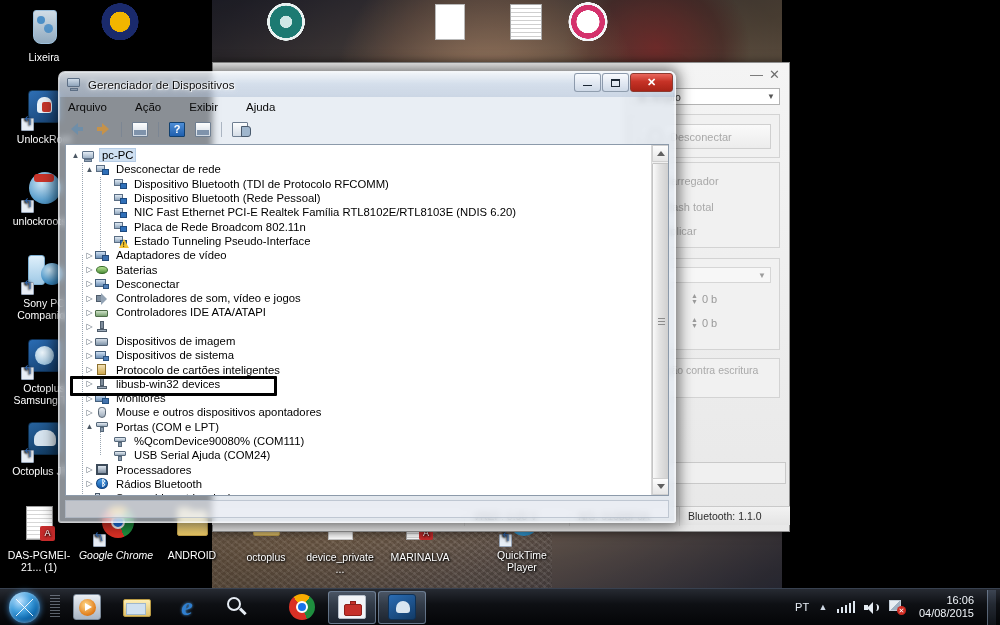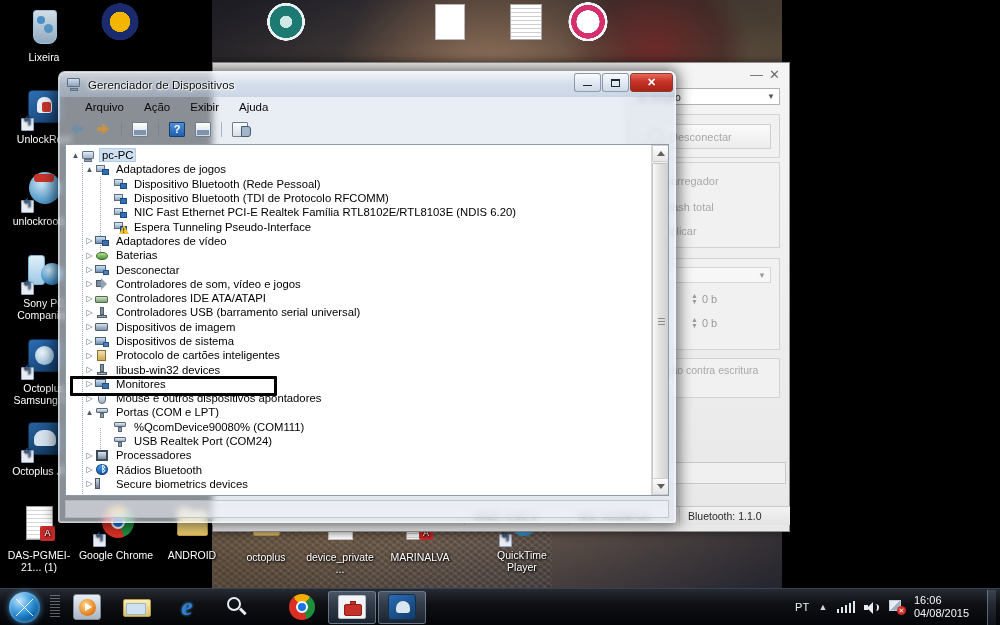--- a/index.html
+++ b/index.html
@@ -64,21 +64,21 @@
   #dm-title .t { font-size: 11.5px; color: #0d0d0d; text-shadow: 0 0 3px #fff, 0 0 6px #fff, 1px 1px 0 rgba(255,255,255,.8); letter-spacing: .1px;}
   .wbtns { position: absolute; right: 2px; top: 1px; display: flex; gap: 1px; }
   .wb { width: 27px; height: 19px; border-radius: 3px; display:flex; align-items:center; justify-content:center;
         font-size: 11px; color: #1b2733; border: 1px solid rgba(120,135,155,.8);
         background: linear-gradient(180deg, rgba(250,252,255,.85), rgba(205,216,230,.75)); }
   .wb.close { width: 43px; border: 1px solid #8d3a30;
         background: linear-gradient(180deg, #e9675c 0%, #c63226 45%, #a82317 100%); color:#fff; font-weight:bold; }
   .wb .dash { width: 9px; height: 1px; background: #1b2733; margin-top: 6px; }
   .wb .sq { width: 9px; height: 8px; border: 1px solid #1b2733; border-top-width: 2px; }
 
-  #dm-menu { height: 20px; display: flex; align-items: center; gap: 20px; padding-left: 26px;
+  #dm-menu { height: 20px; display: flex; align-items: center; gap: 28px; padding-left: 9px;
              font-size: 11.5px; color: #0a0a0a; }
   #dm-menu span { cursor: default; }
 
   #dm-tool { height: 24px; display: flex; align-items: center; gap: 4px; padding-left: 7px; }
   .tbtn { width: 22px; height: 20px; display: flex; align-items: center; justify-content: center; }
   .arr { width: 0; height: 0; }
   .arr-l { border-top: 6px solid transparent; border-bottom: 6px solid transparent; border-right: 7px solid #6f8ea8; }
   .arr-r { border-top: 6px solid transparent; border-bottom: 6px solid transparent; border-left: 7px solid #c5924a; }
   .arrbar { width: 5px; height: 4px; }
   .tsep { width: 1px; height: 15px; background: rgba(110,125,145,.5); margin: 0 3px; }
@@ -209,21 +209,21 @@
     background: repeating-linear-gradient(180deg, rgba(160,170,185,.55) 0 1px, transparent 1px 3px); }
   .tkitem { width: 48px; height: 33px; margin: 0 1px; display: flex; align-items: center; justify-content: center;
             border-radius: 3px; position: relative; }
   .tkitem.active { background: linear-gradient(180deg, rgba(150,175,205,.35), rgba(90,115,150,.28));
                    border: 1px solid rgba(170,195,225,.45); }
   #tray { margin-left: auto; display: flex; align-items: center; gap: 9px; padding-right: 4px; height: 37px; }
   #tray .lang { font-size: 11px; color: #e8eef6; letter-spacing: .3px; }
   #tray .chev { font-size: 9px; color: #cfd8e4; }
   .bars { display: flex; align-items: flex-end; gap: 1.5px; height: 12px; }
   .bars i { width: 2.5px; background: #dfe7f0; display: block; }
-  .clock { width: 60px; text-align: left; color: #f1f5fa; font-size: 11px; line-height: 13px; }
+  .clock { width: 60px; text-align: right; color: #f1f5fa; font-size: 11px; line-height: 13px; }
   .showdesk { width: 9px; height: 35px; margin-left: 4px; border-left: 1px solid rgba(150,170,195,.5);
               background: linear-gradient(180deg, rgba(120,140,170,.28), rgba(60,72,90,.22)); }
 </style>
 </head>
 <body>
 
 <div id="screen">
 
   <div id="wallpaper">
     <div class="wp-photo"></div>
@@ -308,21 +308,21 @@
   </div>
 
   <div class="dicon" style="left:2px;top:504px;width:74px;">
     <div class="glyph">
       <div style="position:absolute;left:10px;top:2px;width:27px;height:34px;background:repeating-linear-gradient(180deg,#fff 0 3px,#d6d6d6 3px 4px);border:1px solid #9f9f9f;"></div>
       <div style="position:absolute;left:24px;top:22px;width:15px;height:15px;background:#c62b2b;border-radius:2px;color:#fff;font-size:9px;line-height:15px;text-align:center;">A</div>
     </div>
     <span class="cap">DAS-PGMEI-21... (1)</span>
   </div>
 
-  <div class="dicon" style="left:78px;top:504px;">
+  <div class="dicon" style="left:78px;top:504px;font-style:italic;">
     <div class="glyph">
       <div style="position:absolute;left:9px;top:2px;width:32px;height:32px;border-radius:50%;background:conic-gradient(from 200deg,#d93025 0 33%,#f9ab00 33% 55%,#1e8e3e 55% 88%,#d93025 88% 100%);"></div>
       <div style="position:absolute;left:18px;top:11px;width:14px;height:14px;border-radius:50%;background:#1a73e8;border:2px solid #fff;"></div>
       <div class="sh"></div>
     </div>
     <span class="cap">Google Chrome</span>
   </div>
 
   <div class="dicon" style="left:154px;top:504px;">
     <div class="glyph">
@@ -506,59 +506,67 @@
             </span>
           <span class="lbl">pc-PC</span>
         </div>
 
         <div class="row ind1">
           <span class="exp open">▲</span>
           <span class="ic ic-net">
               <span class="a"></span>
               <span class="b"></span>
             </span>
-          <span class="lbl">Adaptadores de jogos</span>
+          <span class="lbl">Desconectar de rede</span>
         </div>
 
         <div class="row ind2">
           <span class="exp"></span>
           <span class="ic ic-net">
               <span class="a"></span>
               <span class="b"></span>
             </span>
-          <span class="lbl">Dispositivo Bluetooth (Rede Pessoal)</span>
+          <span class="lbl">Dispositivo Bluetooth (TDI de Protocolo RFCOMM)</span>
         </div>
 
         <div class="row ind2">
           <span class="exp"></span>
           <span class="ic ic-net">
               <span class="a"></span>
               <span class="b"></span>
             </span>
-          <span class="lbl">Dispositivo Bluetooth (TDI de Protocolo RFCOMM)</span>
+          <span class="lbl">Dispositivo Bluetooth (Rede Pessoal)</span>
         </div>
 
         <div class="row ind2">
           <span class="exp"></span>
           <span class="ic ic-net">
               <span class="a"></span>
               <span class="b"></span>
             </span>
           <span class="lbl">NIC Fast Ethernet PCI-E Realtek Família RTL8102E/RTL8103E (NDIS 6.20)</span>
         </div>
 
+        <div class="row ind2">
+          <span class="exp"></span>
+          <span class="ic ic-net">
+              <span class="a"></span>
+              <span class="b"></span>
+            </span>
+          <span class="lbl">Placa de Rede Broadcom 802.11n</span>
+        </div>
 
         <div class="row ind2">
           <span class="exp"></span>
           <span class="ic ic-net">
             <span class="a"></span>
               <span class="b"></span>
               <span class="warnbadge"></span>
           </span>
-          <span class="lbl">Espera Tunneling Pseudo-Interface</span>
+          <span class="lbl">Estado Tunneling Pseudo-Interface</span>
         </div>
 
         <div class="row ind1">
           <span class="exp">▷</span>
           <span class="ic ic-vid">
               <span class="a"></span>
               <span class="b"></span>
             </span>
           <span class="lbl">Adaptadores de vídeo</span>
         </div>
@@ -596,21 +604,20 @@
             </span>
           <span class="lbl">Controladores IDE ATA/ATAPI</span>
         </div>
 
         <div class="row ind1">
           <span class="exp">▷</span>
           <span class="ic ic-usb">
               <span class="a"></span>
               <span class="b"></span>
             </span>
-          <span class="lbl">Controladores USB (barramento serial universal)</span>
         </div>
 
         <div class="row ind1">
           <span class="exp">▷</span>
           <span class="ic ic-img">
               <span class="a"></span>
             </span>
           <span class="lbl">Dispositivos de imagem</span>
         </div>
 
@@ -674,21 +681,21 @@
             </span>
           <span class="lbl">%QcomDevice90080% (COM111)</span>
         </div>
 
         <div class="row ind2">
           <span class="exp"></span>
           <span class="ic ic-port">
               <span class="a"></span>
               <span class="b"></span>
             </span>
-          <span class="lbl">USB Realtek Port (COM24)</span>
+          <span class="lbl">USB Serial Ajuda (COM24)</span>
         </div>
 
         <div class="row ind1">
           <span class="exp">▷</span>
           <span class="ic ic-cpu">
               <span class="a"></span>
             </span>
           <span class="lbl">Processadores</span>
         </div>
 

